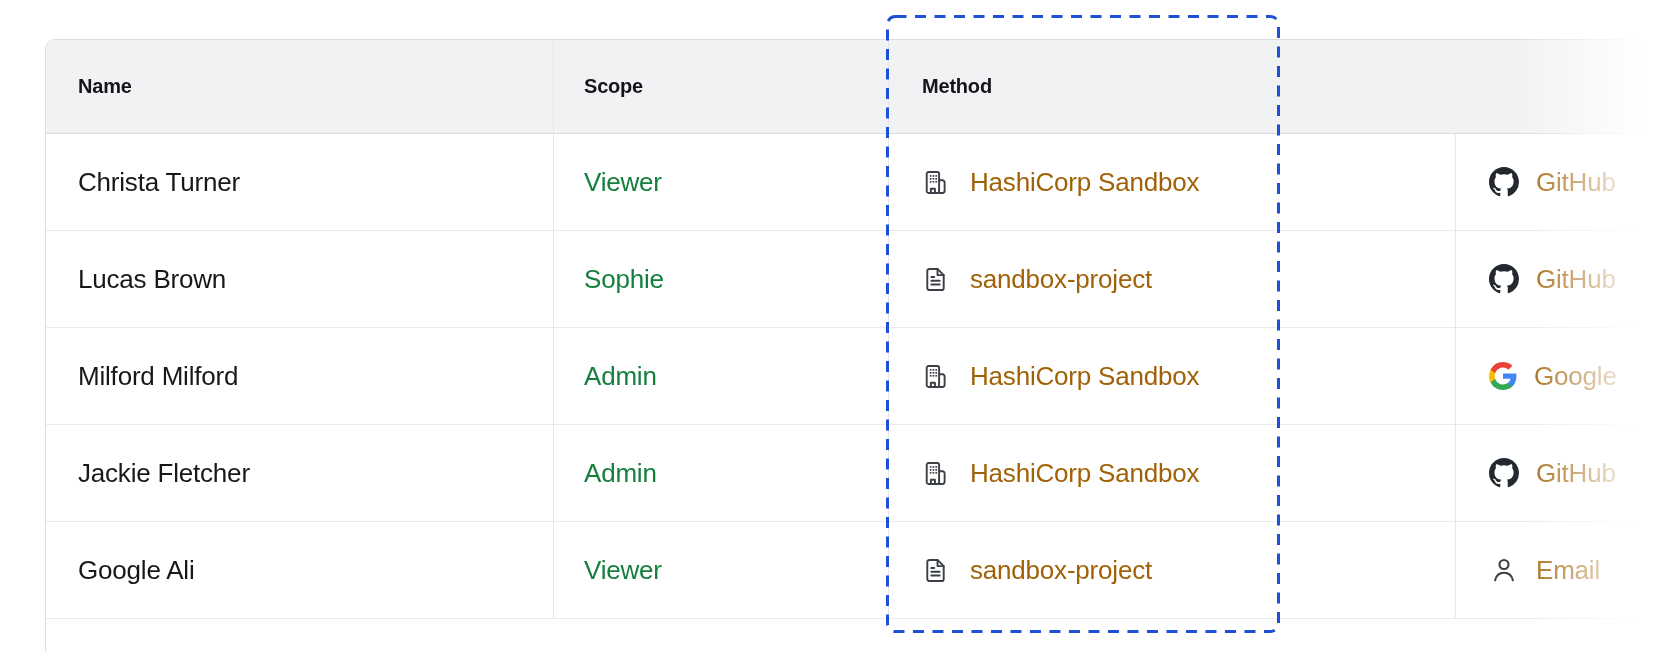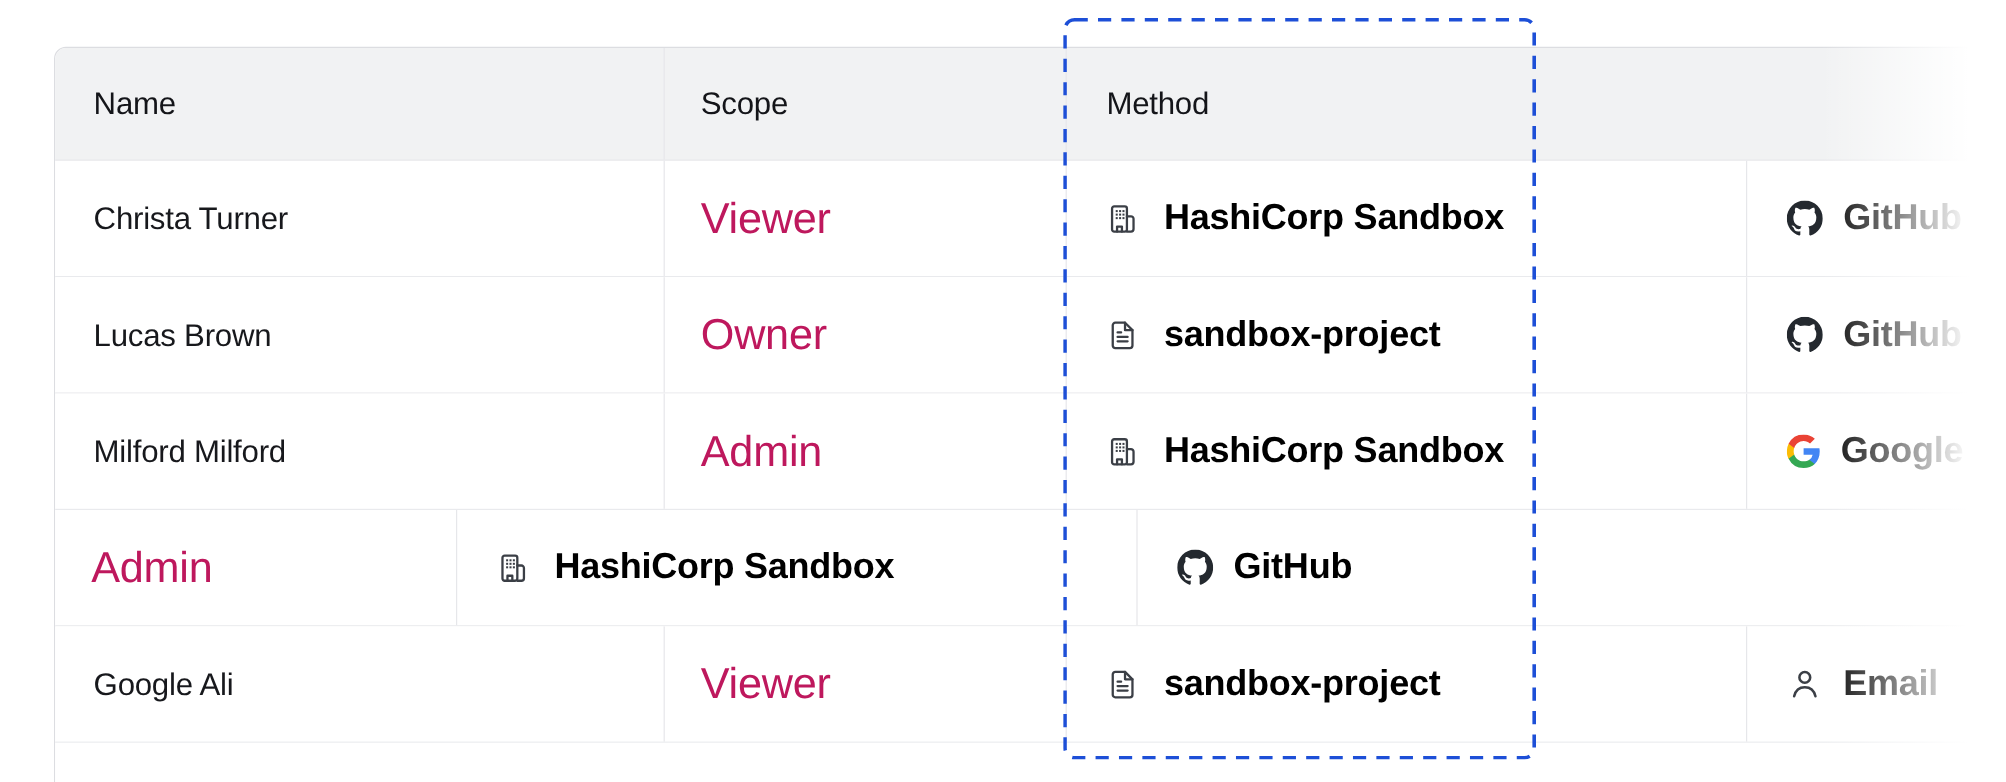--- a/index.html
+++ b/index.html
@@ -29,34 +29,34 @@
     box-sizing:border-box;
     display:flex;align-items:center;
     border-right:1px solid #e6e7ea;
   }
   .cell:last-child{border-right:none;}
   .col-name  {width:508px;padding-left:32px;}
   .col-role  {width:335px;padding-left:30px;}
   .col-scope {width:567px;padding-left:33px;gap:21px;}
   .col-method{width:258px;padding-left:33px;gap:17px;}
   .thead .cell{
-    font-weight:normal;font-size:26px;color:#141519;letter-spacing:-0.2px;
+    font-weight:bold;font-size:20px;color:#141519;letter-spacing:-0.2px;
   }
   .row{
     display:flex;height:96px;background:#fff;
     border-bottom:1px solid #e9eaed;
   }
   .name-link{
     font-size:26px;font-weight:500;color:#17181c;letter-spacing:-0.2px;
     text-underline-offset:8px;
     text-decoration-thickness:2px;
     cursor:pointer;
   }
-  .role-text{font-size:36px;color:#be185d;letter-spacing:-0.2px;}
-  .scope-text,.method-text{font-size:30px;color:#000000;letter-spacing:-0.2px;font-weight:bold;}
+  .role-text{font-size:26px;color:#15803d;letter-spacing:-0.2px;}
+  .scope-text,.method-text{font-size:26px;color:#a16207;letter-spacing:-0.2px;}
   .icon-slot{display:flex;align-items:center;flex:none;}
   .partial-row{position:relative;height:48px;background:#fff;}
   .highlight-svg{
     position:absolute;left:886px;top:15px;
     width:394px;height:618px;
     pointer-events:none;
   }
   .fade-right{
     position:absolute;top:0;right:0;
     width:155px;height:652px;
@@ -119,21 +119,21 @@
               </svg>
             </span>
       <span class="method-text">GitHub</span>
     </div>
   </div>
         <div class="row">
     <div class="cell col-name">
       <span class="name-link">Lucas Brown</span>
     </div>
     <div class="cell col-role">
-      <span class="role-text">Owner</span>
+      <span class="role-text">Sophie</span>
     </div>
     <div class="cell col-scope">
       <span class="icon-slot scope-icon-slot">
               <svg width="27" height="27" viewBox="0 0 24 24" fill="none" stroke="#3b3f46" stroke-width="1.7" stroke-linecap="round" stroke-linejoin="round">
                 <path d="M13.8 2.6H6.6a1.9 1.9 0 0 0-1.9 1.9v15a1.9 1.9 0 0 0 1.9 1.9h10.8a1.9 1.9 0 0 0 1.9-1.9V8.1z"></path>
                 <path d="M13.8 2.6v5.5h5.5"></path>
                 <path d="M8.3 9.8h2.6"></path>
                 <path d="M8.3 13.1h7.4"></path>
                 <path d="M8.3 16.4h7.4"></path>
               </svg>
@@ -183,20 +183,23 @@
                 <path fill="#4285F4" d="M17.64 9.2c0-.637-.057-1.251-.164-1.84H9v3.481h4.844a4.14 4.14 0 0 1-1.796 2.716v2.259h2.908c1.702-1.567 2.684-3.875 2.684-6.615z"></path>
                 <path fill="#34A853" d="M9 18c2.43 0 4.467-.806 5.956-2.18l-2.908-2.259c-.806.54-1.837.86-3.048.86-2.344 0-4.328-1.584-5.036-3.711H.957v2.332A8.997 8.997 0 0 0 9 18z"></path>
                 <path fill="#FBBC05" d="M3.964 10.71A5.41 5.41 0 0 1 3.682 9c0-.593.102-1.17.282-1.71V4.958H.957A8.996 8.996 0 0 0 0 9c0 1.452.348 2.827.957 4.042l3.007-2.332z"></path>
                 <path fill="#EA4335" d="M9 3.58c1.321 0 2.508.454 3.44 1.345l2.582-2.58C13.463.891 11.426 0 9 0A8.997 8.997 0 0 0 .957 4.958L3.964 7.29C4.672 5.163 6.656 3.58 9 3.58z"></path>
               </svg>
             </span>
       <span class="method-text">Google</span>
     </div>
   </div>
         <div class="row">
+    <div class="cell col-name">
+      <span class="name-link">Jackie Fletcher</span>
+    </div>
     <div class="cell col-role">
       <span class="role-text">Admin</span>
     </div>
     <div class="cell col-scope">
       <span class="icon-slot scope-icon-slot">
               <svg width="27" height="27" viewBox="0 0 24 24" fill="none" stroke="#3b3f46" stroke-width="1.7" stroke-linecap="round" stroke-linejoin="round">
                 <rect x="4.2" y="2.7" width="11" height="18.6" rx="1.6"></rect>
                 <path d="M15.2 10h3a1.9 1.9 0 0 1 1.9 1.9v7.5a1.9 1.9 0 0 1-1.9 1.9h-3"></path>
                 <path d="M7.9 21.3v-3.7h3.6v3.7"></path>
                 <g fill="#3b3f46" stroke="none">

